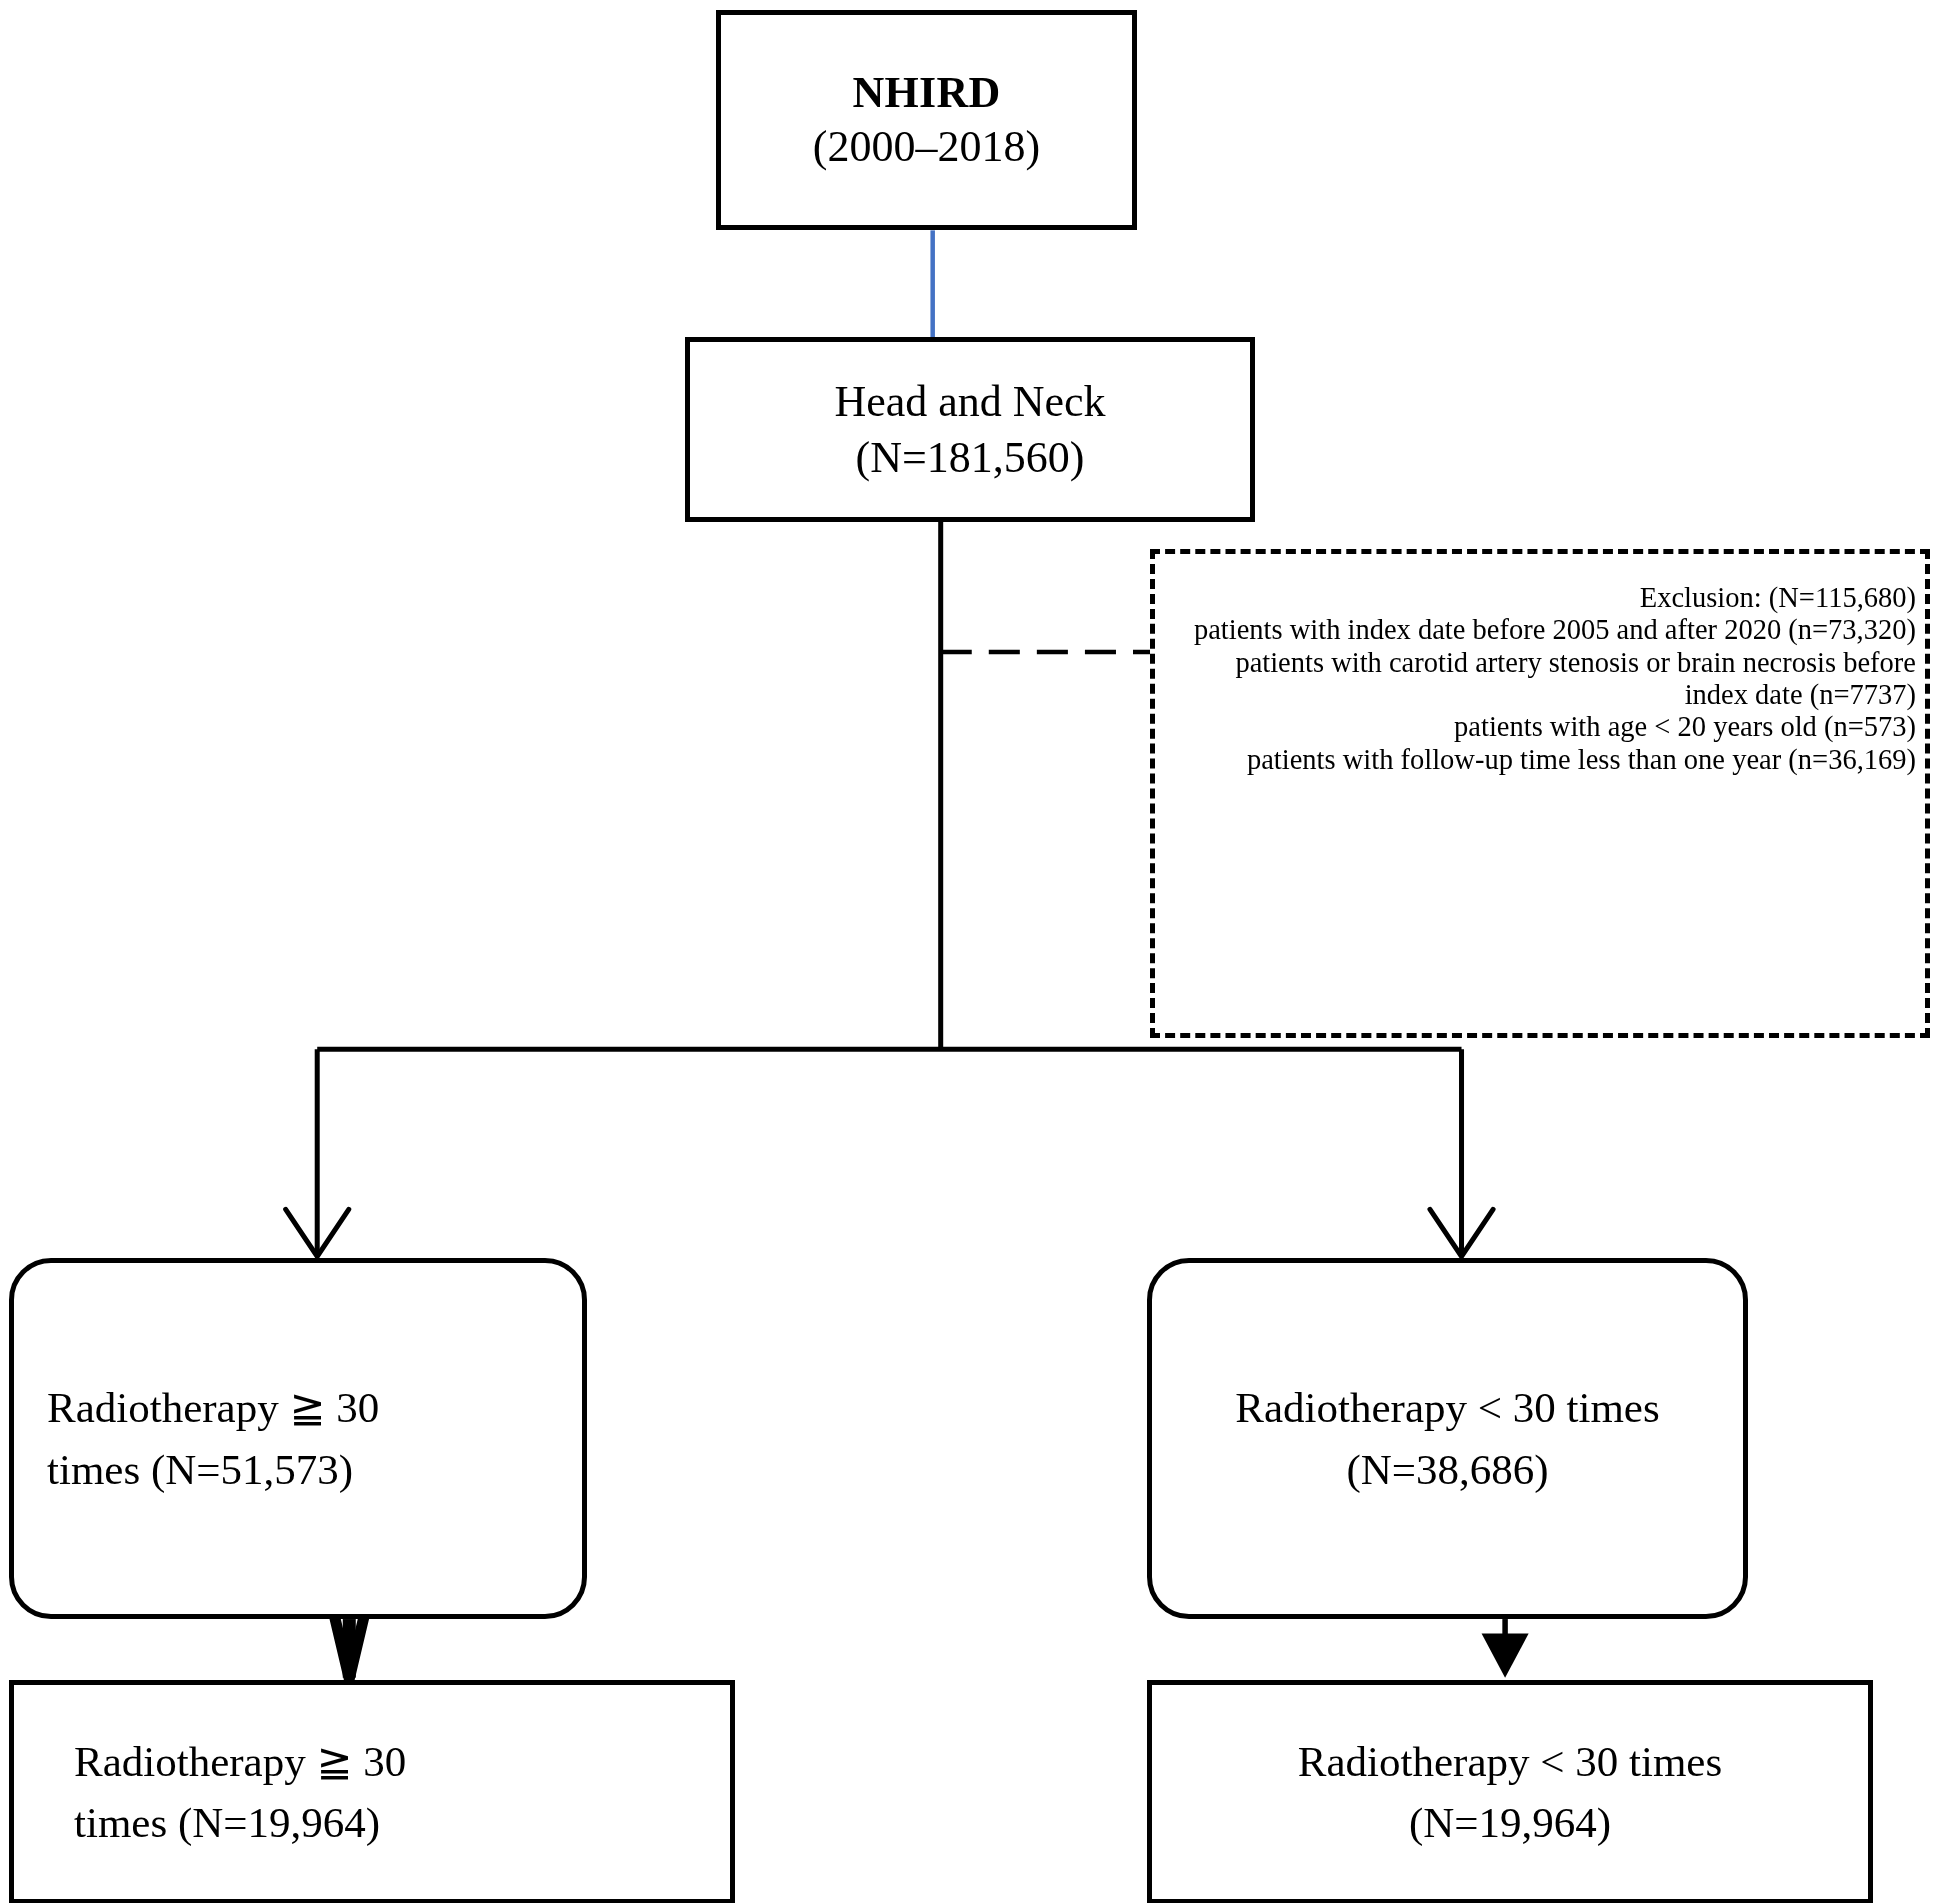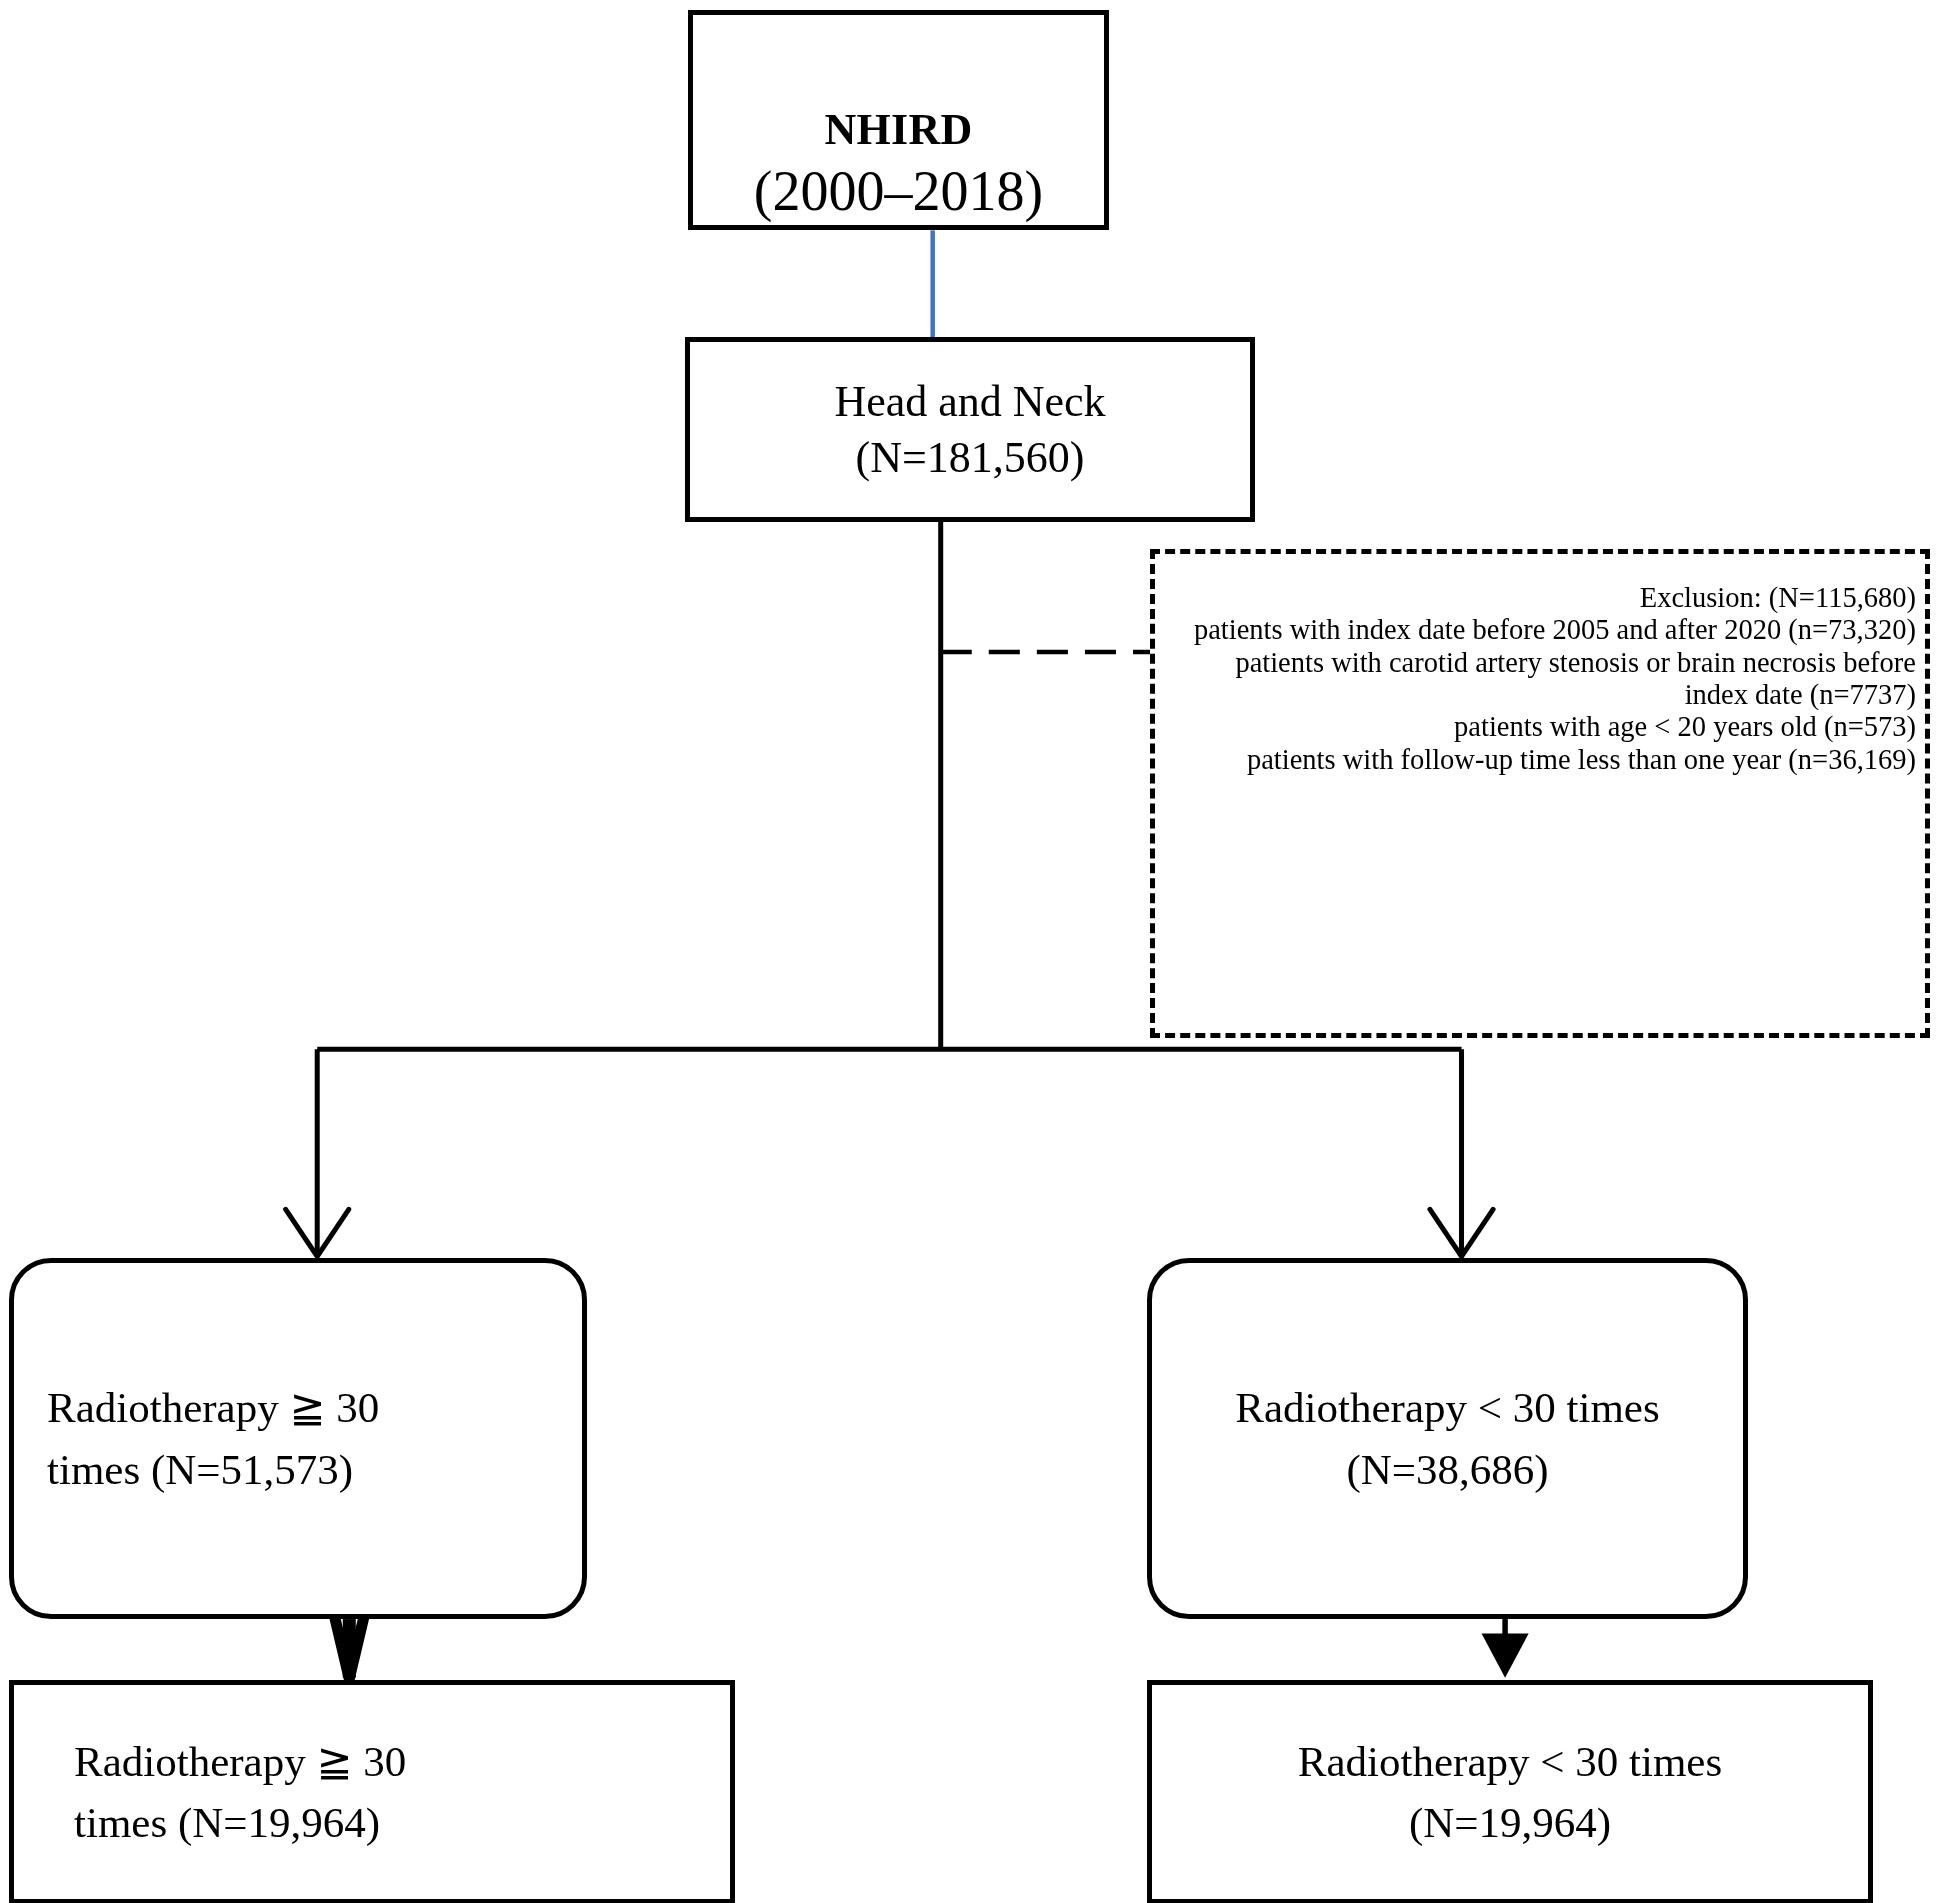--- a/index.html
+++ b/index.html
@@ -21,23 +21,23 @@
     align-items:center;
     justify-content:center;
     text-align:center;
   }
   .node .txt{width:100%;}
 
   
   .rect{border:5px solid #000;}
 
   
-  #n-nhird{left:688px;top:10px;width:421px;height:220px;align-items:flex-end;}
+  #n-nhird{left:716px;top:10px;width:421px;height:220px;}
   #n-nhird .l1{font-weight:bold;font-size:44px;line-height:1.22;letter-spacing:0.3px;}
-  #n-nhird .l2{font-size:56px;line-height:1.22;}
+  #n-nhird .l2{font-size:44px;line-height:1.22;}
 
   
   #n-headneck{left:677px;top:337px;width:570px;height:185px;margin-left:8px;}
   #n-headneck .l1,#n-headneck .l2{font-size:44px;line-height:1.26;}
 
   
   #n-exclusion{
     left:1150px;top:549px;width:780px;height:489px;
     border:5.5px dashed #000;
     display:block;

